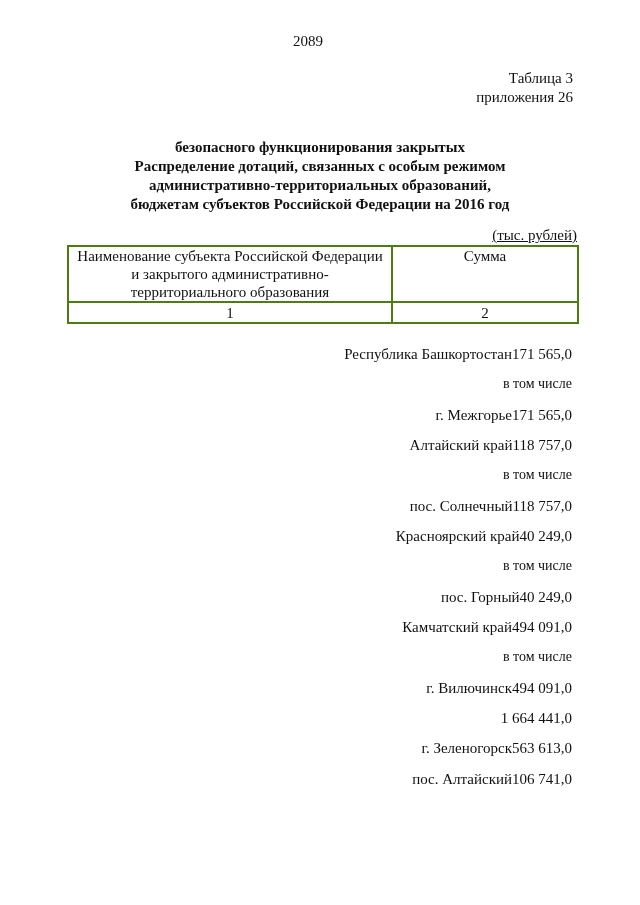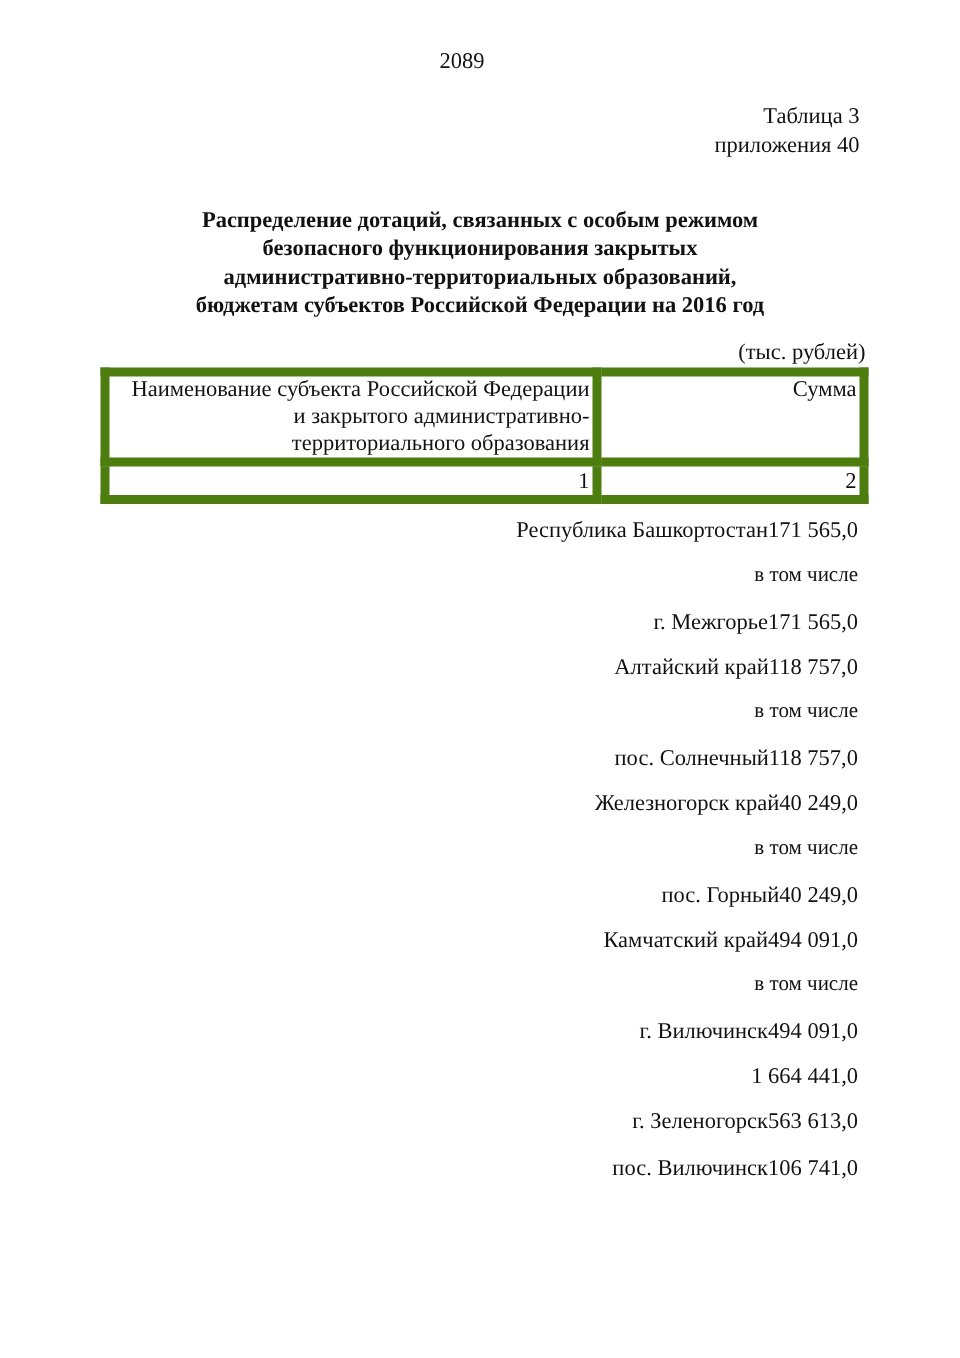--- a/index.html
+++ b/index.html
@@ -14,28 +14,28 @@
   }
   .table-ref {
     position: absolute; top: 69px; right: 67px; text-align: right;
     font-size: 15px; line-height: 19px;
   }
   .doc-title {
     position: absolute; top: 138px; left: 40px; width: 560px; text-align: center;
     font-weight: bold; font-size: 15px; line-height: 19px;
   }
   .units {
-    position: absolute; top: 227px; right: 63px; font-size: 15px;
+    position: absolute; top: 227px; right: 63px; font-size: 15px; text-decoration: underline;
   }
   .header-table {
     position: absolute; top: 245px; left: 67px; width: 512px;
     border-collapse: collapse; font-size: 15px; line-height: 18px;
   }
   .header-table td {
-    border: 6px solid #4d7c0f; text-align: right; vertical-align: top; padding: 0 2px; margin-top: 44px;
+    border: 2px solid #4d7c0f; text-align: center; vertical-align: top; padding: 0 2px; margin-top: 44px;
   }
   .header-table .col1 { width: 318px; }
   .header-table .num-row td { height: 19px; vertical-align: middle; line-height: 18px; }
   .rows {
     position: absolute; top: 344px; left: 67px; width: 505px;
   }
   .row {
     display: flex; justify-content: flex-end; align-items: baseline;
     height: 30.35px; font-size: 15px; line-height: 20px;
   }
@@ -43,26 +43,26 @@
   .row .value { white-space: nowrap; text-align: right; }
   .row.sub .name { font-size: 14px; }
 </style>
 </head>
 <body>
 
 <div class="page-number">2089</div>
 
 <div class="table-ref">
   <div>Таблица 3</div>
-  <div>приложения 40</div>
+  <div>приложения 26</div>
 </div>
 
 <div class="doc-title">
+  <div>безопасного функционирования закрытых</div>
   <div>Распределение дотаций, связанных с особым режимом</div>
-  <div>безопасного функционирования закрытых</div>
   <div>административно-территориальных образований,</div>
   <div>бюджетам субъектов Российской Федерации на 2016 год</div>
 </div>
 
 <div class="units">(тыс. рублей)</div>
 
 <table class="header-table">
   <tbody>
       <tr>
     <td class="col1">
@@ -98,21 +98,21 @@
     </div>
     <div class="row sub">
       <span class="name">в том числе</span>
       <span class="value"></span>
     </div>
     <div class="row">
       <span class="name">пос. Солнечный</span>
       <span class="value">118 757,0</span>
     </div>
     <div class="row">
-      <span class="name">Железногорск край</span>
+      <span class="name">Красноярский край</span>
       <span class="value">40 249,0</span>
     </div>
     <div class="row sub">
       <span class="name">в том числе</span>
       <span class="value"></span>
     </div>
     <div class="row">
       <span class="name">пос. Горный</span>
       <span class="value">40 249,0</span>
     </div>
@@ -129,16 +129,16 @@
       <span class="value">494 091,0</span>
     </div>
     <div class="row">
       <span class="value">1 664 441,0</span>
     </div>
     <div class="row">
       <span class="name">г. Зеленогорск</span>
       <span class="value">563 613,0</span>
     </div>
     <div class="row">
-      <span class="name">пос. Вилючинск</span>
+      <span class="name">пос. Алтайский</span>
       <span class="value">106 741,0</span>
     </div>
   </div>
 
 </body></html>

